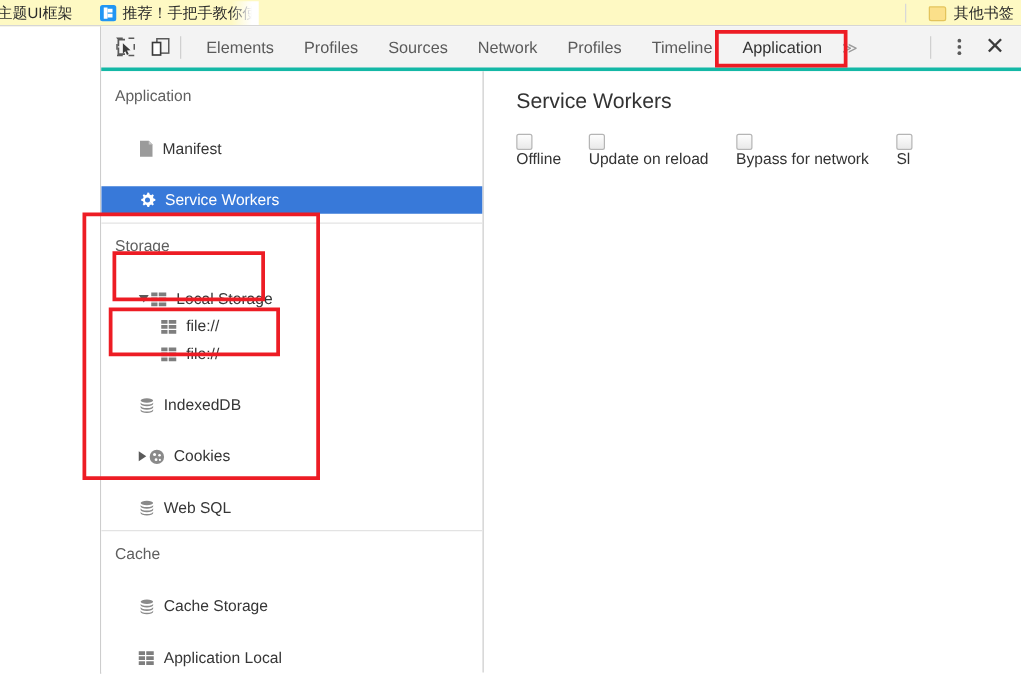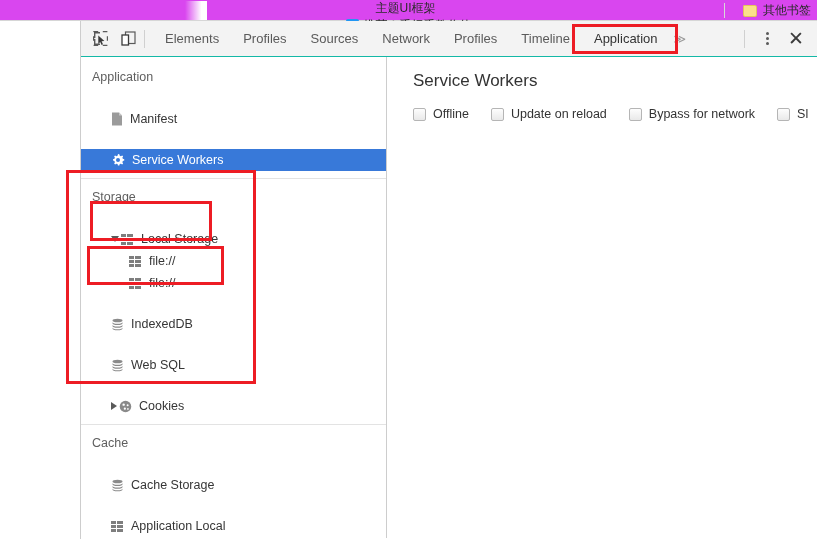--- a/index.html
+++ b/index.html
@@ -15,26 +15,25 @@
     position: relative;
     -webkit-font-smoothing: antialiased;
   }
 
   
   .bookmarks-bar {
     position: absolute;
     left: 0; top: 0;
     width: 817px;
     height: 21px;
-    background: #d946ef;
+    background: #fef9c3;
     border-bottom: 1px solid #d6d6d6;
     display: flex;
     align-items: center;
     box-sizing: border-box;
-    flex-direction: column;
   }
   .bm-item {
     display: flex;
     align-items: center;
     gap: 5px;
     font-size: 12px;
     color: #222;
     white-space: nowrap;
     height: 20px;
     padding: 0 4px;
@@ -106,21 +105,21 @@
     height: 518px;
     background: #ffffff;
     border-left: 1px solid #cdcdcd;
     box-sizing: border-box;
   }
 
   
   .dt-toolbar {
     position: relative;
     height: 36px;
-    border-bottom: 1px solid #14b8a6;
+    border-bottom: 3px solid #14b8a6;
     background: #f3f3f3;
     display: flex;
     align-items: center;
     box-sizing: border-box;
   }
   .tb-icons {
     display: flex;
     align-items: center;
     height: 100%;
     padding: 0 6px 0 5px;
@@ -293,22 +292,23 @@
   }
   .mp-options {
     display: flex;
     align-items: center;
     font-size: 12.5px;
     color: #333;
     white-space: nowrap;
   }
   .mp-opt {
     display: flex;
-    align-items: center;
+    align-items: flex-start;
     margin-right: 22px;
+    flex-direction: column;
   }
   .cbx {
     width: 13px; height: 13px;
     border: 1px solid #b5b5b5;
     background: linear-gradient(#fdfdfd, #e9e9e9);
     border-radius: 2px;
     margin-right: 7px;
     box-sizing: border-box;
     flex: none;
   }
@@ -462,43 +462,43 @@
             <ellipse cx="7" cy="2.6" rx="5.4" ry="1.9" fill="#8a8a8a"></ellipse>
             <path d="M1.6 4.2 v1.4 a5.4 1.9 0 0 0 10.8 0 v-1.4 a5.4 1.9 0 0 1 -10.8 0 z" fill="#8a8a8a"></path>
             <path d="M1.6 7.2 v1.4 a5.4 1.9 0 0 0 10.8 0 v-1.4 a5.4 1.9 0 0 1 -10.8 0 z" fill="#8a8a8a"></path>
             <path d="M1.6 10.2 v1.2 a5.4 1.9 0 0 0 10.8 0 v-1.2 a5.4 1.9 0 0 1 -10.8 0 z" fill="#8a8a8a"></path>
           </svg>
         </span>
         <span class="sb-label">IndexedDB</span>
       </div>
 
       <div class="sb-row indent1">
-        <span class="ico ico-db">
-          <svg width="13" height="13" viewBox="0 0 14 14">
-            <ellipse cx="7" cy="2.6" rx="5.4" ry="1.9" fill="#8a8a8a"></ellipse>
-            <path d="M1.6 4.2 v1.4 a5.4 1.9 0 0 0 10.8 0 v-1.4 a5.4 1.9 0 0 1 -10.8 0 z" fill="#8a8a8a"></path>
-            <path d="M1.6 7.2 v1.4 a5.4 1.9 0 0 0 10.8 0 v-1.4 a5.4 1.9 0 0 1 -10.8 0 z" fill="#8a8a8a"></path>
-            <path d="M1.6 10.2 v1.2 a5.4 1.9 0 0 0 10.8 0 v-1.2 a5.4 1.9 0 0 1 -10.8 0 z" fill="#8a8a8a"></path>
-          </svg>
-        </span>
-        <span class="sb-label">Web SQL</span>
-      </div>
-
-      <div class="sb-row indent1">
         <span class="tri right"></span>
         <span class="ico">
           <svg width="13" height="13" viewBox="0 0 14 14">
             <circle cx="7" cy="7" r="6.2" fill="#8a8a8a"></circle>
             <circle cx="5" cy="5" r="1.3" fill="#ffffff"></circle>
             <circle cx="9.3" cy="5.6" r="1.1" fill="#ffffff"></circle>
             <circle cx="6.3" cy="9.4" r="1.2" fill="#ffffff"></circle>
             <circle cx="9.6" cy="9.6" r="0.9" fill="#ffffff"></circle>
           </svg>
         </span>
         <span class="sb-label">Cookies</span>
+      </div>
+
+      <div class="sb-row indent1">
+        <span class="ico ico-db">
+          <svg width="13" height="13" viewBox="0 0 14 14">
+            <ellipse cx="7" cy="2.6" rx="5.4" ry="1.9" fill="#8a8a8a"></ellipse>
+            <path d="M1.6 4.2 v1.4 a5.4 1.9 0 0 0 10.8 0 v-1.4 a5.4 1.9 0 0 1 -10.8 0 z" fill="#8a8a8a"></path>
+            <path d="M1.6 7.2 v1.4 a5.4 1.9 0 0 0 10.8 0 v-1.4 a5.4 1.9 0 0 1 -10.8 0 z" fill="#8a8a8a"></path>
+            <path d="M1.6 10.2 v1.2 a5.4 1.9 0 0 0 10.8 0 v-1.2 a5.4 1.9 0 0 1 -10.8 0 z" fill="#8a8a8a"></path>
+          </svg>
+        </span>
+        <span class="sb-label">Web SQL</span>
       </div>
 
       <div class="sb-sep"></div>
 
       <div class="sb-section-title">Cache</div>
 
       <div class="sb-row indent1">
         <span class="ico ico-db">
           <svg width="13" height="13" viewBox="0 0 14 14">
             <ellipse cx="7" cy="2.6" rx="5.4" ry="1.9" fill="#8a8a8a"></ellipse>

